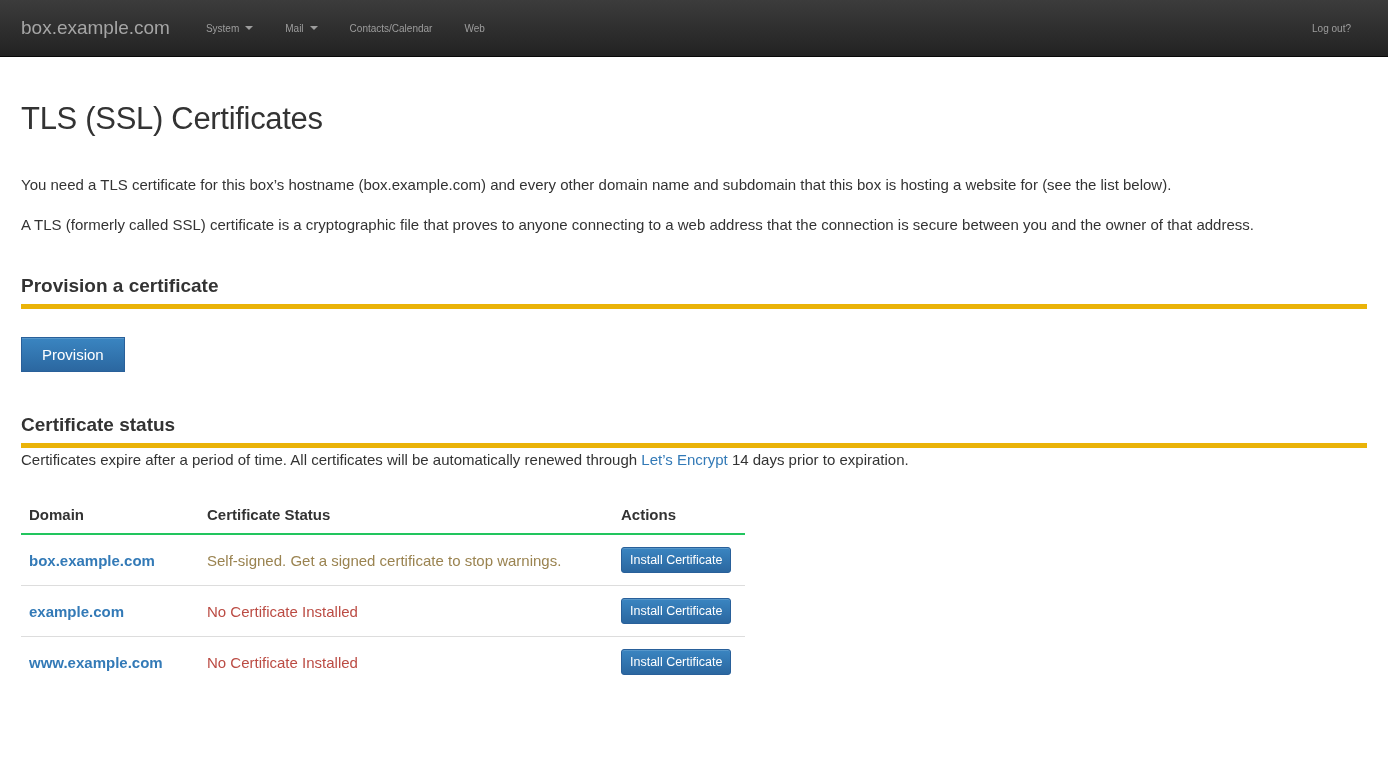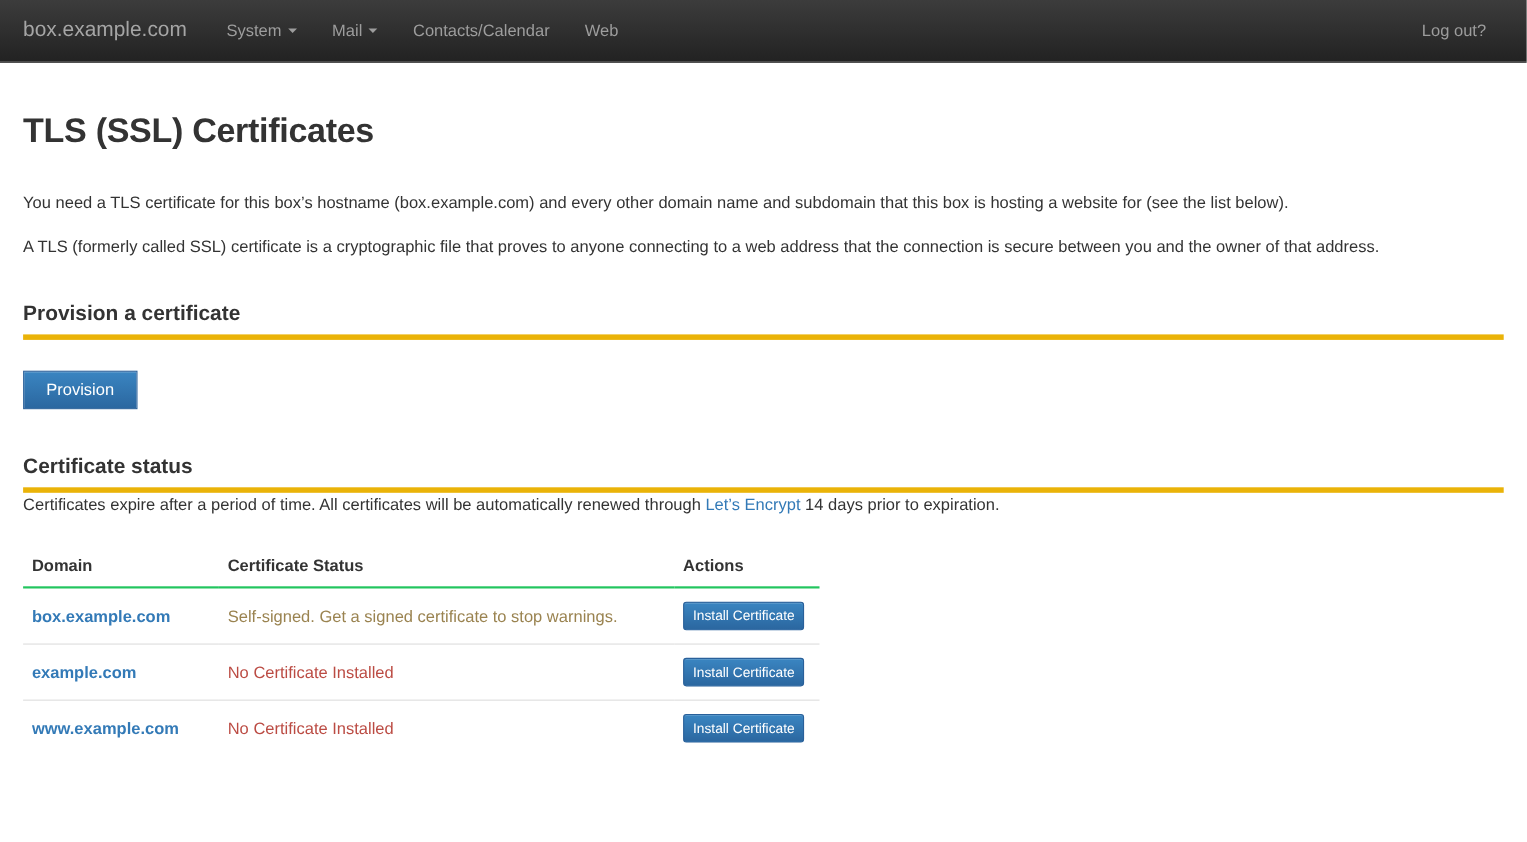--- a/index.html
+++ b/index.html
@@ -24,21 +24,21 @@
   }
   .navbar-brand {
     color: #a5a5a5;
     font-size: 19px;
     text-decoration: none;
     margin-right: 20px;
     cursor: pointer;
   }
   .nav-item {
     color: #9d9d9d;
-    font-size: 15px;
+    font-size: 10px;
     padding: 0 16px;
     cursor: pointer;
     display: inline-flex;
     align-items: center;
     line-height: 57px;
     text-decoration: none;
   }
   .caret {
     display: inline-block;
     width: 0; height: 0;
@@ -47,21 +47,21 @@
     border-right: 4px solid transparent;
     border-top: 4px solid #9d9d9d;
   }
   .nav-right { margin-left: auto; }
 
   
   .container { padding: 0 21px; }
 
   .page-title {
     font-size: 31px;
-    font-weight: bold;
+    font-weight: normal;
     color: #333;
     margin: 44px 0 36px 0;
     letter-spacing: -0.3px;
   }
   p.body-text {
     margin: 0 0 16px 0;
     line-height: 24px;
     color: #333;
   }
   a.text-link { color: #337ab7; text-decoration: none; cursor: pointer; }

